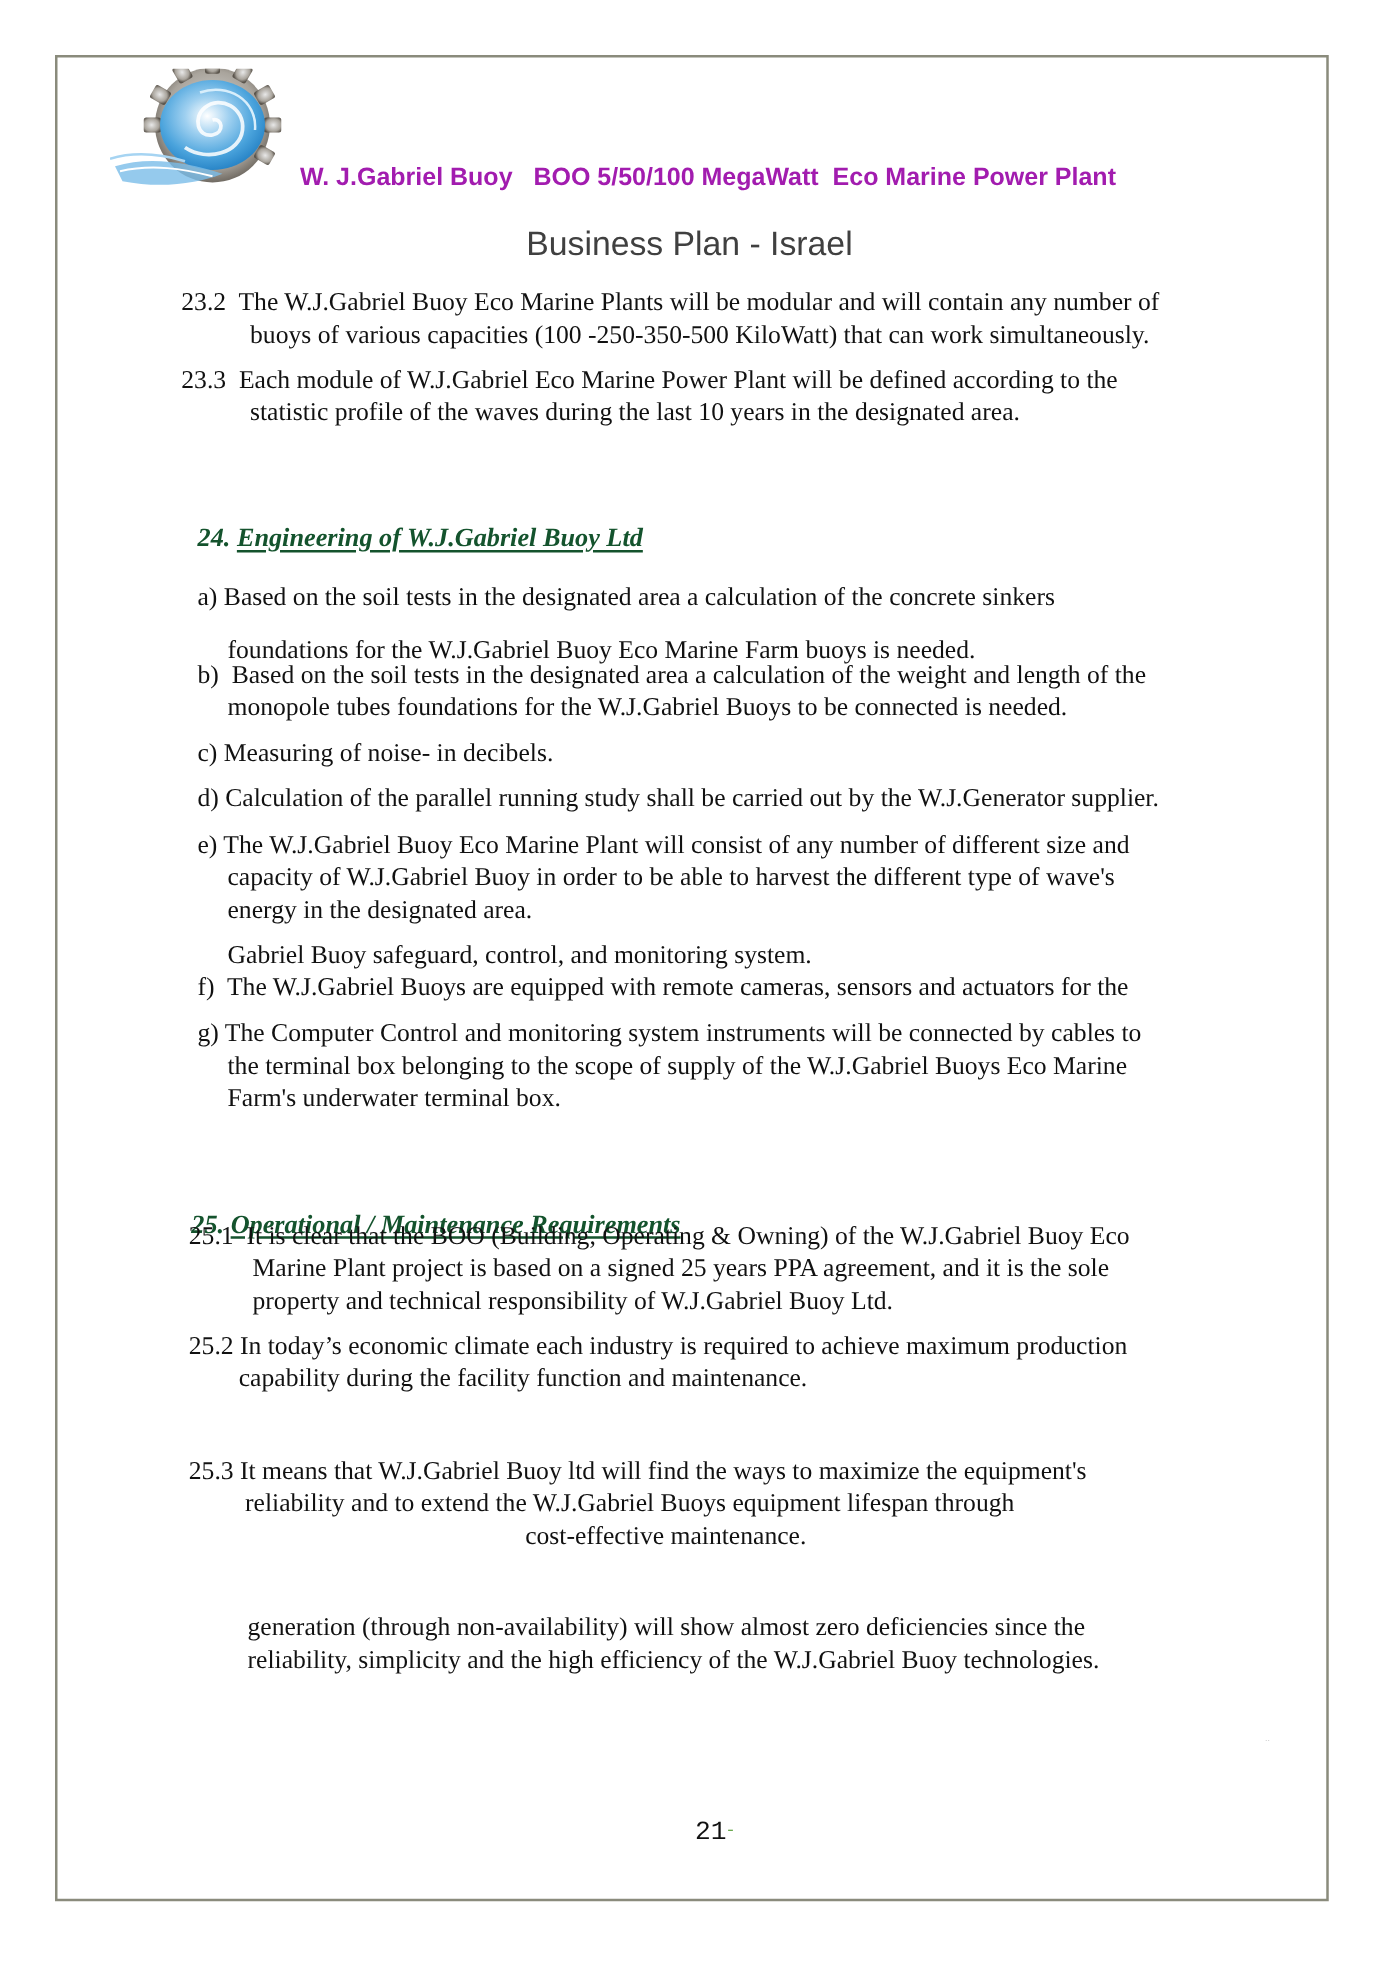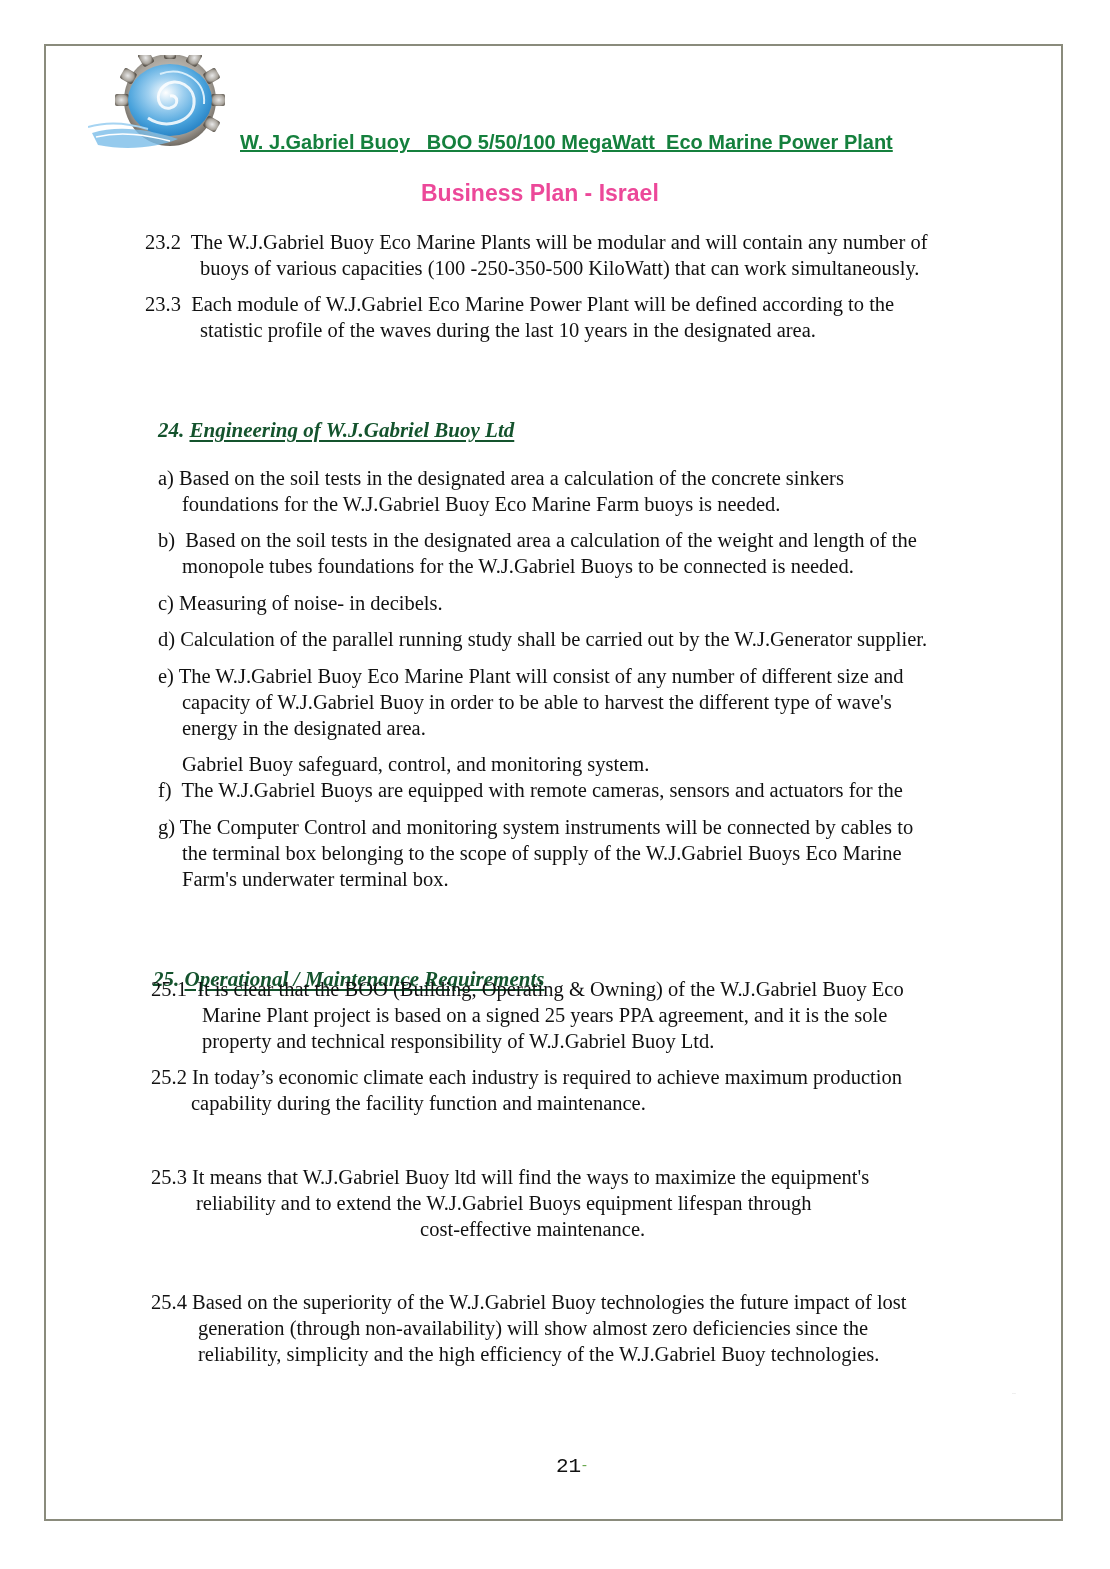--- a/index.html
+++ b/index.html
@@ -5,26 +5,26 @@
   html, body { margin: 0; padding: 0; background: #ffffff; }
   body { width: 1110px; height: 1569px; position: relative; overflow: hidden; }
   .page-border {
     position: absolute; left: 44px; top: 44px; width: 1019px; height: 1477px;
     border: 2px solid #8a8b7c; box-sizing: border-box;
   }
   .logo { position: absolute; left: 88px; top: 55px; width: 150px; height: 100px; }
   .header-line1 {
     position: absolute; left: 240px; top: 131px; width: 760px;
     font-family: "Liberation Sans", sans-serif; font-weight: bold; font-size: 20px;
-    color: #15803d; white-space: pre; letter-spacing: 0px; text-decoration: underline;
+    color: #a21caf; white-space: pre; letter-spacing: 0px;
   }
   .header-line2 {
     position: absolute; left: 421px; top: 180px;
-    font-family: "Liberation Sans", sans-serif; font-weight: bold; font-size: 23px;
-    color: #ec4899; white-space: pre;
+    font-family: "Liberation Sans", sans-serif; font-weight: normal; font-size: 27px;
+    color: #404040; white-space: pre;
   }
   .doc {
     font-family: "Liberation Serif", serif; font-size: 20.5px; color: #111;
     line-height: 26px;
   }
   .para { position: absolute; }
   .para .line { white-space: pre; display: block; }
   .heading {
     position: absolute; font-family: "Liberation Serif", serif;
     font-style: italic; font-weight: bold; font-size: 21px; color: #14532d; white-space: pre;
@@ -95,21 +95,21 @@
     <span class="line">23.3  Each module of W.J.Gabriel Eco Marine Power Plant will be defined according to the</span>
     <span class="line" style="padding-left:55px;">statistic profile of the waves during the last 10 years in the designated area.</span>
   </div>
 
   <div class="heading" style="left:137px; top:391px;">
     <span>24.</span> <span class="u">Engineering of W.J.Gabriel Buoy Ltd</span>
   </div>
 
   <div class="para" style="left:158px; top:465px;">
     <span class="line">a) Based on the soil tests in the designated area a calculation of the concrete sinkers</span>
-    <span class="line" style="padding-left:24px;">foundations for the W.J.Gabriel Buoy Eco Marine Farm buoys is needed.</span>
+    <span class="line" style="padding-left:24px;margin-top:16px;">foundations for the W.J.Gabriel Buoy Eco Marine Farm buoys is needed.</span>
   </div>
   <div class="para" style="left:158px; top:527px;">
     <span class="line">b)  Based on the soil tests in the designated area a calculation of the weight and length of the</span>
     <span class="line" style="padding-left:24px;">monopole tubes foundations for the W.J.Gabriel Buoys to be connected is needed.</span>
   </div>
   <div class="para" style="left:158px; top:590px;">
     <span class="line">c) Measuring of noise- in decibels.</span>
   </div>
   <div class="para" style="left:158px; top:626px;">
     <span class="line">d) Calculation of the parallel running study shall be carried out by the W.J.Generator supplier.</span>
@@ -141,21 +141,20 @@
   <div class="para" style="left:151px; top:1064px;">
     <span class="line">25.2 In today’s economic climate each industry is required to achieve maximum production</span>
     <span class="line" style="padding-left:40px;">capability during the facility function and maintenance.</span>
   </div>
   <div class="para" style="left:151px; top:1164px;">
     <span class="line">25.3 It means that W.J.Gabriel Buoy ltd will find the ways to maximize the equipment's</span>
     <span class="line" style="padding-left:45px;">reliability and to extend the W.J.Gabriel Buoys equipment lifespan through</span>
     <span class="line" style="padding-left:45px;text-align:center;">cost-effective maintenance.</span>
   </div>
   <div class="para" style="left:151px; top:1289px;">
-    <span class="line">25.4 Based on the superiority of the W.J.Gabriel Buoy technologies the future impact of lost</span>
     <span class="line" style="padding-left:47px;">generation (through non-availability) will show almost zero deficiencies since the</span>
     <span class="line" style="padding-left:47px;">reliability, simplicity and the high efficiency of the W.J.Gabriel Buoy technologies.</span>
   </div>
 </div>
 
 <div class="faint-mark">..</div>
 
 <div class="page-number">
   <span>21</span><span class="tick">-</span>
 </div>

